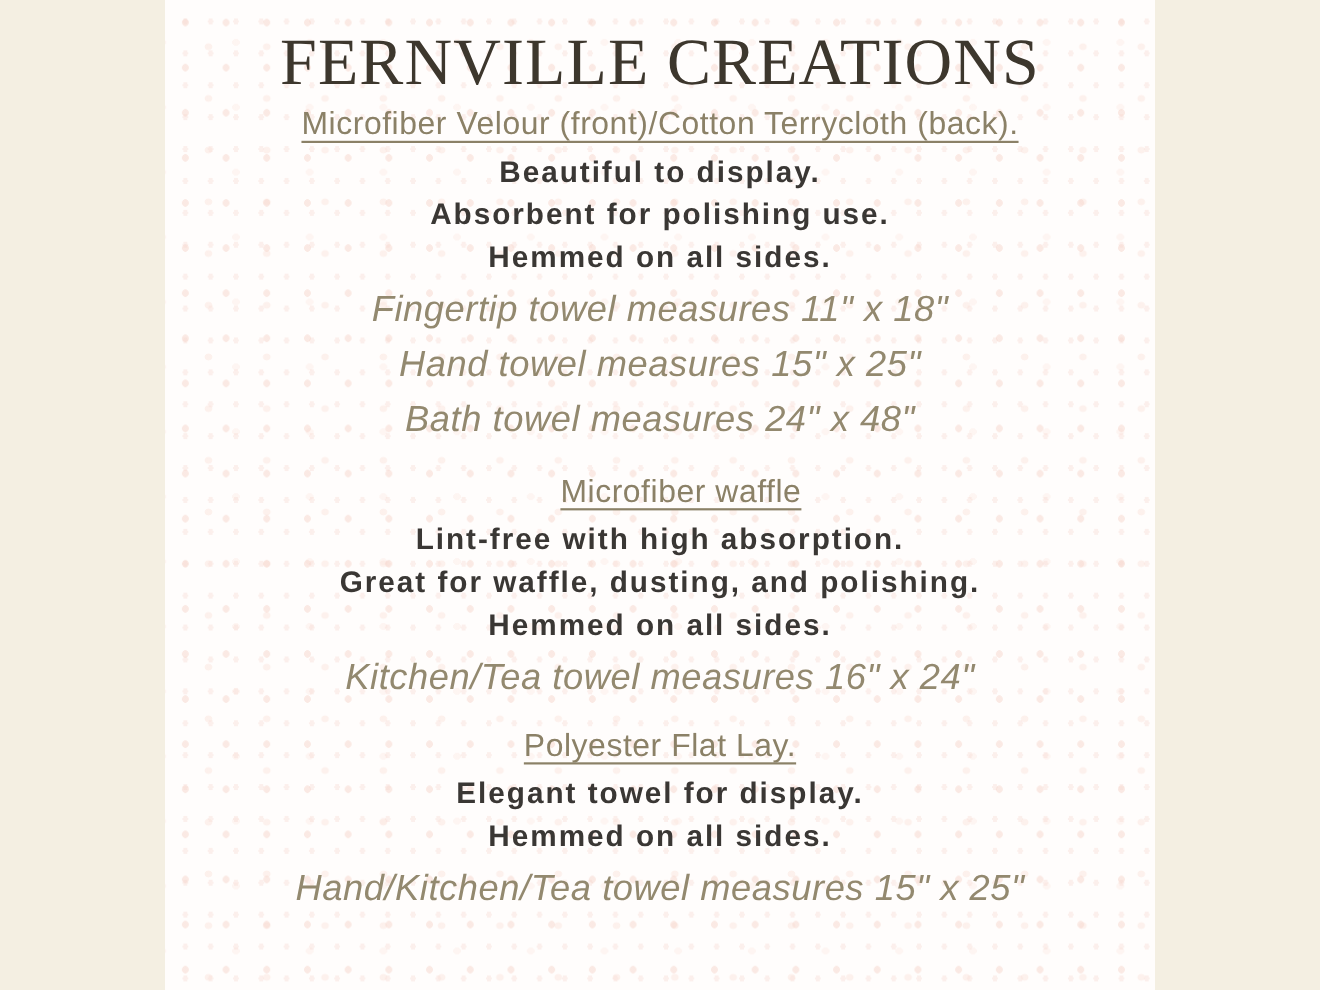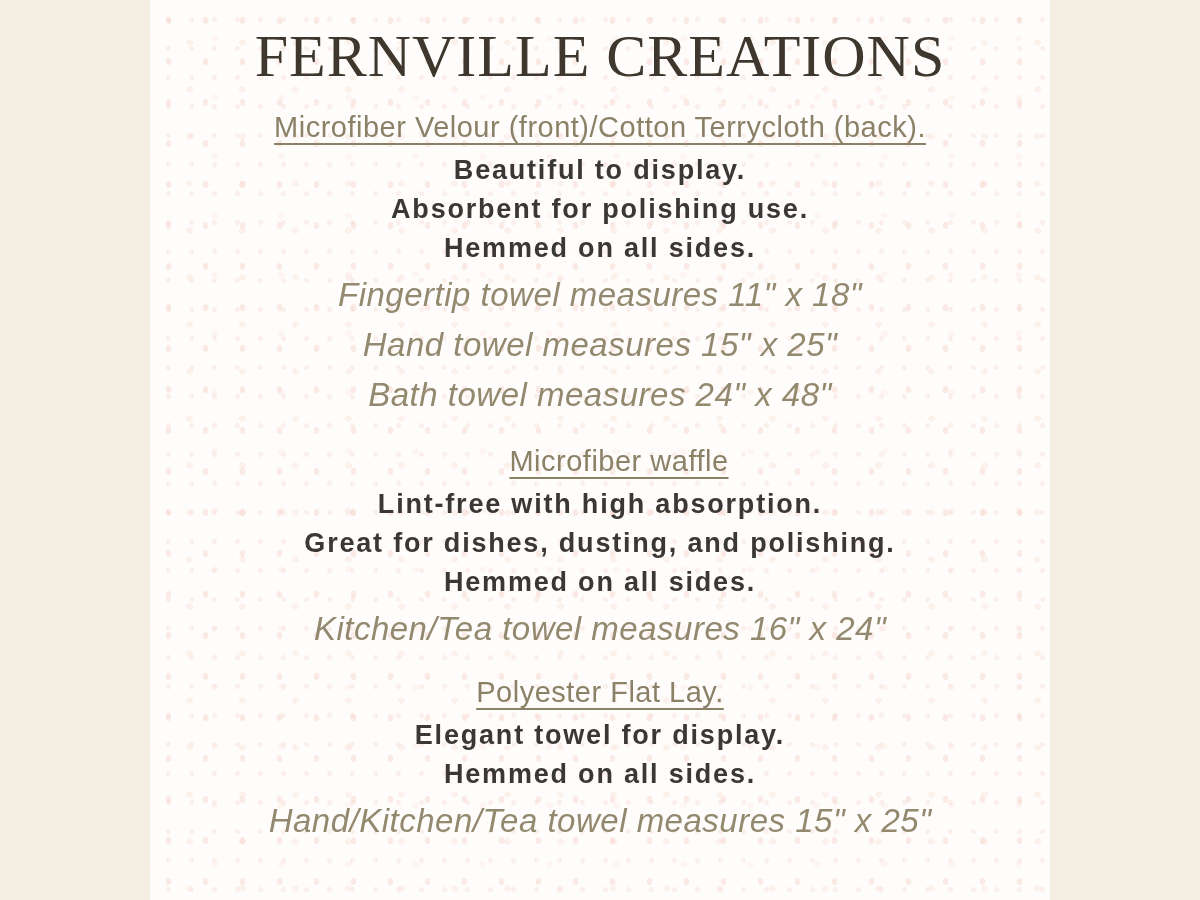--- a/index.html
+++ b/index.html
@@ -39,21 +39,21 @@
   h2.sec-heading {
     font-weight: 400;
     font-size: 29px;
     line-height: 32px;
     letter-spacing: 0.5px;
     color: var(--heading-accent, #8b8167);
     text-decoration: underline;
     text-decoration-thickness: 2px;
     text-underline-offset: 6px;
   }
-  .sec-heading.h1gap { margin-top: 26px; }
+  .sec-heading.h1gap { margin-top: 12px; }
   .sec-heading.h2gap { margin-top: 25px; margin-left: 38px; }
   .sec-heading.h3gap { margin-top: 22px; }
   .desc { margin-top: 8px; font-weight: bold; }
   .desc-line {
     font-size: 27px;
     line-height: 39px;
     letter-spacing: 1.8px;
     color: var(--body-text, #3a3734);
   }
   .meas { margin-top: 2px; }
@@ -86,21 +86,21 @@
         <div class="meas-line">Fingertip towel measures 11" x 18"</div>
         <div class="meas-line">Hand towel measures 15" x 25"</div>
         <div class="meas-line">Bath towel measures 24" x 48"</div>
       </div>
     </section>
 
     <section>
       <h2 class="sec-heading h2gap">Microfiber waffle</h2>
       <div class="desc">
         <div class="desc-line">Lint-free with high absorption.</div>
-        <div class="desc-line">Great for dishes, dusting, and polishing.</div>
+        <div class="desc-line">Great for waffle, dusting, and polishing.</div>
         <div class="desc-line">Hemmed on all sides.</div>
       </div>
       <div class="meas">
         <div class="meas-line">Kitchen/Tea towel measures 16" x 24"</div>
       </div>
     </section>
 
     <section>
       <h2 class="sec-heading h3gap">Polyester Flat Lay.</h2>
       <div class="desc">

